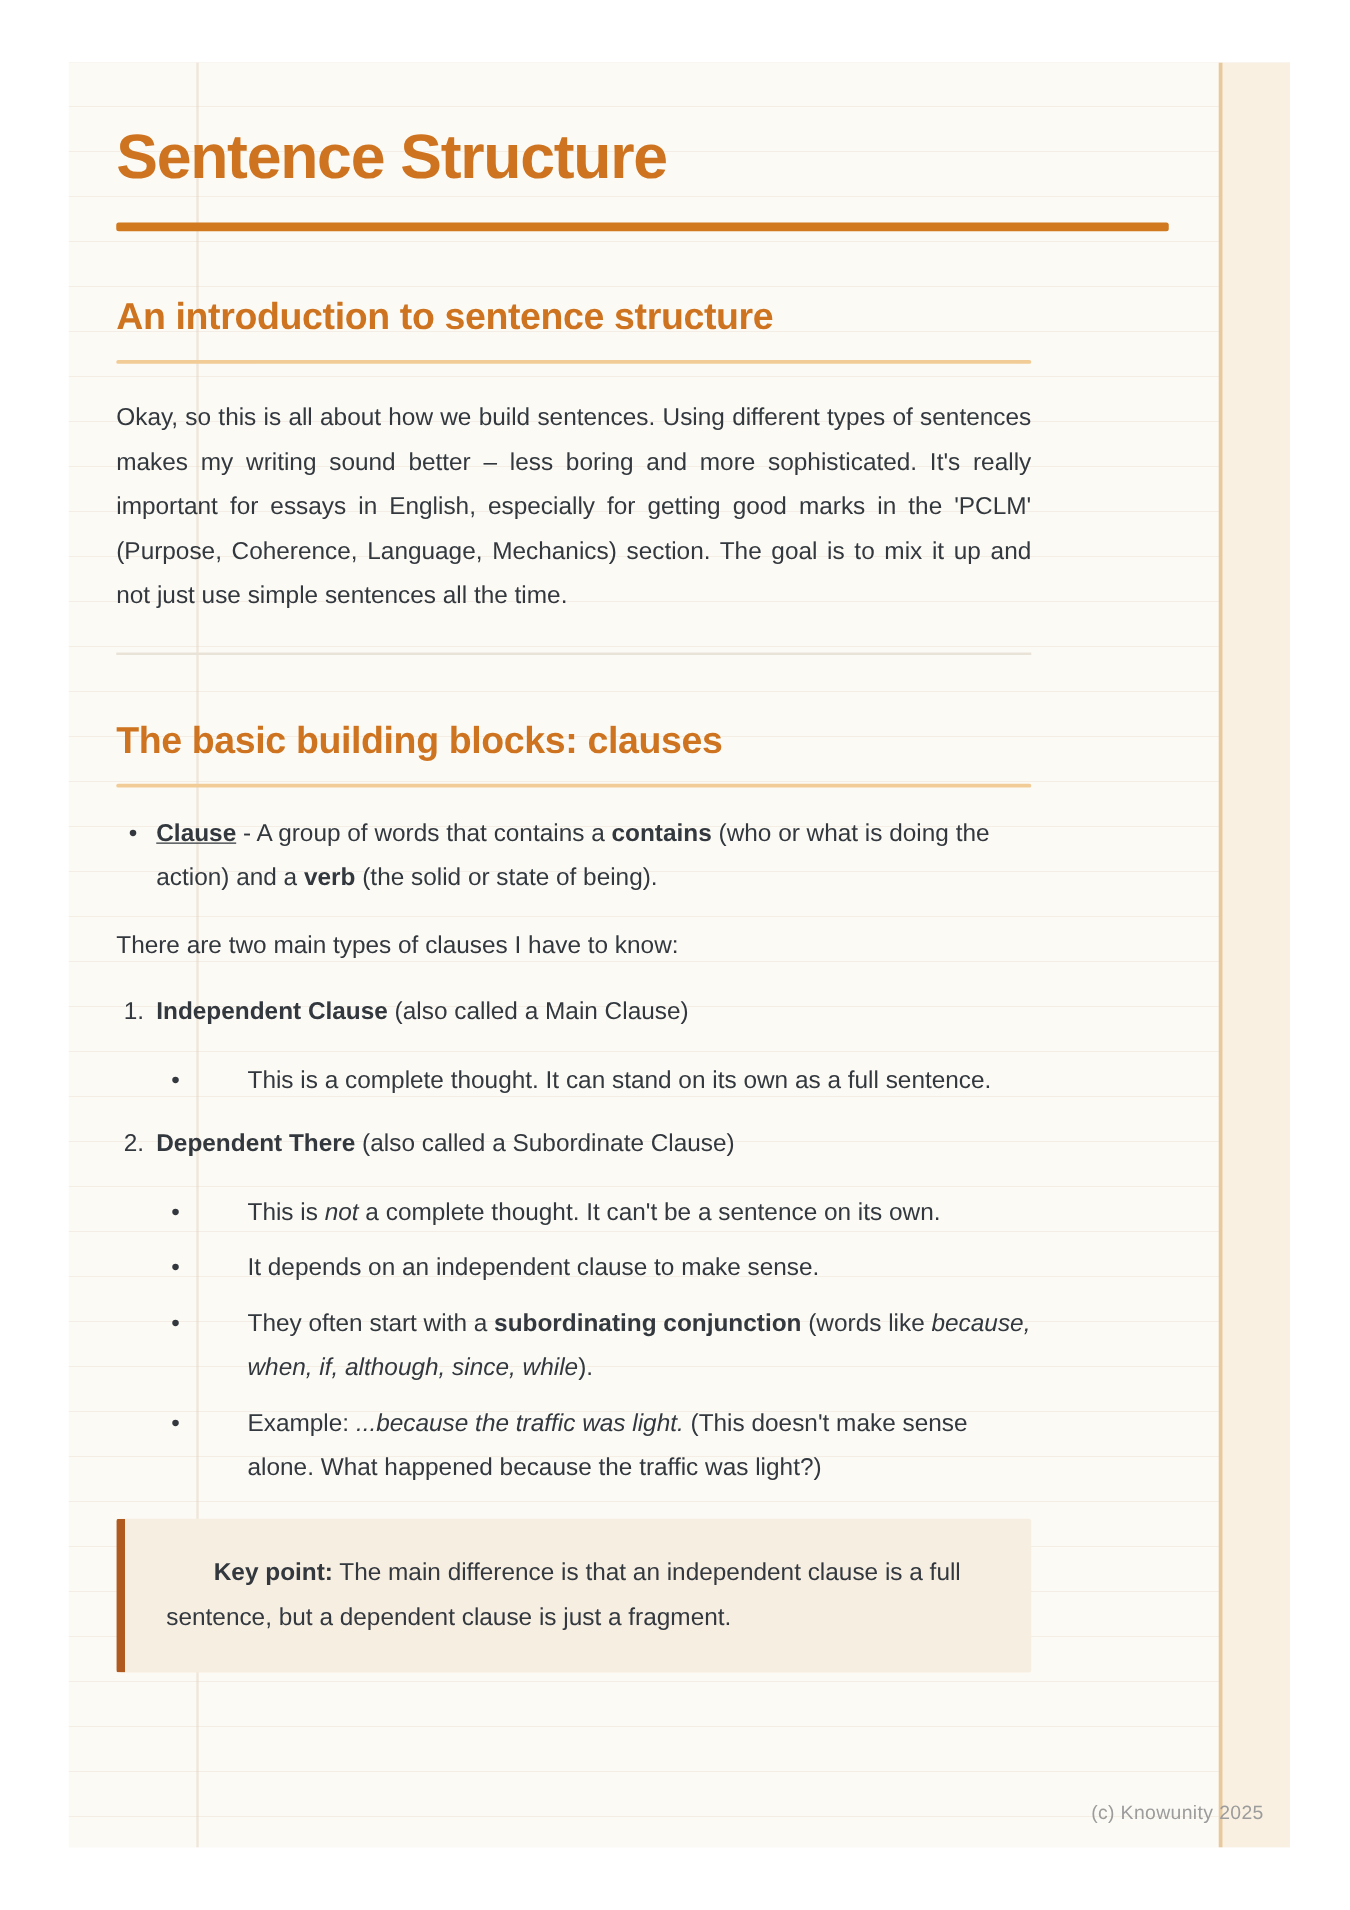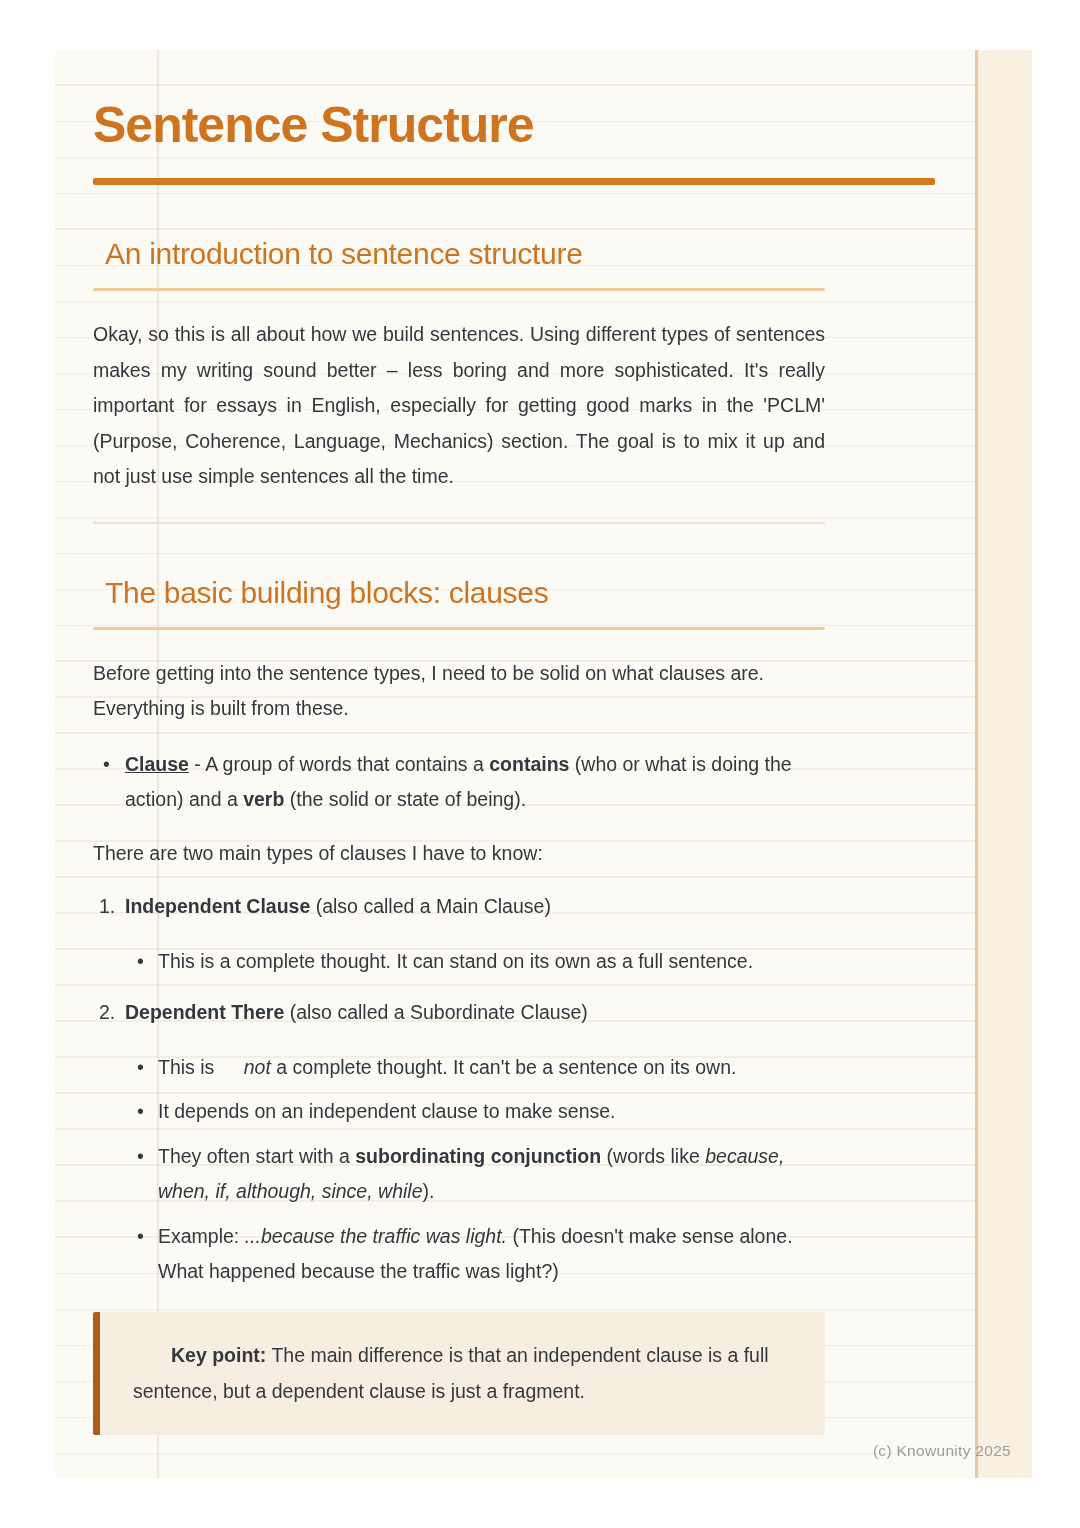--- a/index.html
+++ b/index.html
@@ -26,22 +26,22 @@
     background:#FAF0E1;border-left:3px solid #E7C99F;z-index:3;
   }
   .content{position:absolute;left:38px;top:0;width:732px;z-index:2;}
 
   .doc-title{
     color:#CE7420;font-size:50px;font-weight:700;letter-spacing:-1px;
     margin:46px 0 0 0;line-height:58px;
   }
   .h1-rule{width:842px;height:7px;background:#D0791F;margin-top:24px;border-radius:2px;}
   .section-heading{
-    color:#CE7420;font-size:30px;font-weight:400;letter-spacing:-0.3px;
-    margin:50px 0 0 12px;line-height:38px;
+    color:#CE7420;font-size:30px;font-weight:700;letter-spacing:-0.3px;
+    margin:50px 0 0 0;line-height:38px;
   }
   .h2-rule{height:3px;background:#F2CC96;margin-top:15px;border-radius:2px;}
   .body-text{
     font-size:19.5px;line-height:35.5px;color:#32383E;margin:26px 0 0 0;
   }
   .justify{text-align:justify;text-justify:inter-word;}
   .section-divider{height:2px;background:#E9E3D7;margin-top:27px;}
 
   ul,ol{margin:0;padding:0;list-style:none;}
   .top-list{margin-top:20px;}
@@ -50,21 +50,21 @@
   .num-item{margin-top:16px;}
   .num-item:first-child{margin-top:0;}
 
   .row{display:flex;font-size:19.5px;line-height:35.5px;color:#32383E;}
   .marker{flex:0 0 32px;box-sizing:border-box;}
   .bullet-marker::before{content:"\2022";padding-left:10px;}
   .num-marker{padding-left:6px;}
   .row-text{flex:1 1 auto;}
 
   .sub-list{margin-top:19px;padding-left:44px;}
-  .sub-list .row{margin-top:9px;}
+  .sub-list .row{margin-top:9px;gap:40px;}
   .sub-list .row:first-child{margin-top:0;}
   .sub-list .marker{flex:0 0 21px;}
   .sub-list .bullet-marker::before{padding-left:0;}
 
   .keypoint{
     margin-top:22px;width:732px;box-sizing:border-box;min-height:120px;
     border-left:7px solid #B05A20;background:#F7EEE2;border-radius:2px;
     padding:25px 30px 25px 33px;
     font-size:19.5px;line-height:36.5px;color:#32383E;
   }
@@ -88,21 +88,20 @@
     <h2 class="section-heading">An introduction to sentence structure</h2>
     <div class="h2-rule"></div>
 
     <p class="body-text justify">Okay, so this is all about how we build sentences. Using different types of sentences makes my writing sound better – less boring and more sophisticated. It's really important for essays in English, especially for getting good marks in the 'PCLM' (Purpose, Coherence, Language, Mechanics) section. The goal is to mix it up and not just use simple sentences all the time.</p>
 
     <div class="section-divider"></div>
 
     <h2 class="section-heading">The basic building blocks: clauses</h2>
     <div class="h2-rule"></div>
 
-    <p class="body-text">Before getting into the sentence types, I need to be solid on what clauses are. Everything is built from these.</p>
 
     <ul class="top-list">
       <li class="row">
         <span class="marker bullet-marker"></span>
         <span class="row-text"><span style="font-weight: 700; text-decoration: underline;">Clause</span><span> - A group of words that contains a </span><span style="font-weight: 700;">contains</span><span> (who or what is doing the action) and a </span><span style="font-weight: 700;">verb</span><span> (the solid or state of being).</span></span>
       </li>
     </ul>
 
     <p class="body-text types-intro">There are two main types of clauses I have to know:</p>
 
@@ -122,21 +121,21 @@
       </li>
 
       <li class="num-item">
         <div class="row">
           <span class="marker num-marker">2.</span>
           <span class="row-text"><span style="font-weight: 700;">Dependent There</span><span> (also called a Subordinate Clause)</span></span>
         </div>
         <ul class="sub-list">
           <li class="row">
             <span class="marker bullet-marker"></span>
-            <span class="row-text"><span>This is </span><span style="font-style: italic; margin-left: 24px;">not</span><span> a complete thought. It can't be a sentence on its own.</span></span>
+            <span class="row-text"><span>This is </span><span style="font-style: italic;">not</span><span> a complete thought. It can't be a sentence on its own.</span></span>
           </li>
           <li class="row">
             <span class="marker bullet-marker"></span>
             <span class="row-text"><span>It depends on an independent clause to make sense.</span></span>
           </li>
           <li class="row">
             <span class="marker bullet-marker"></span>
             <span class="row-text"><span>They often start with a </span><span style="font-weight: 700;">subordinating conjunction</span><span> (words like </span><span style="font-style: italic;">because, when, if, although, since, while</span><span>).</span></span>
           </li>
           <li class="row">

